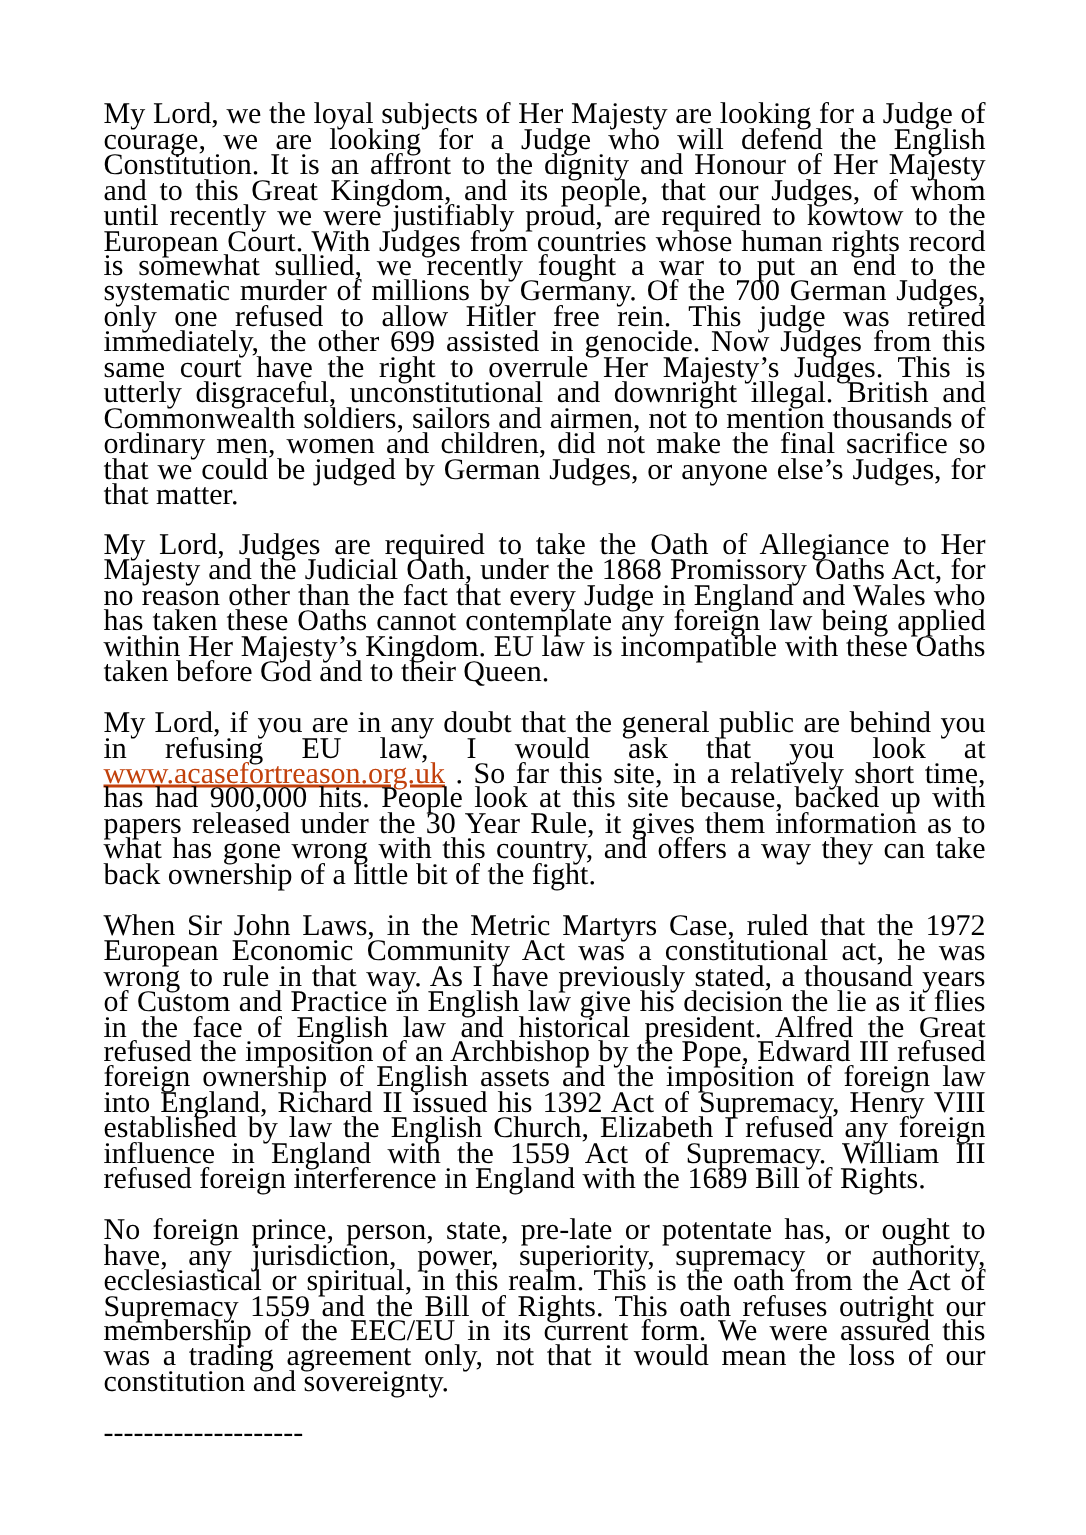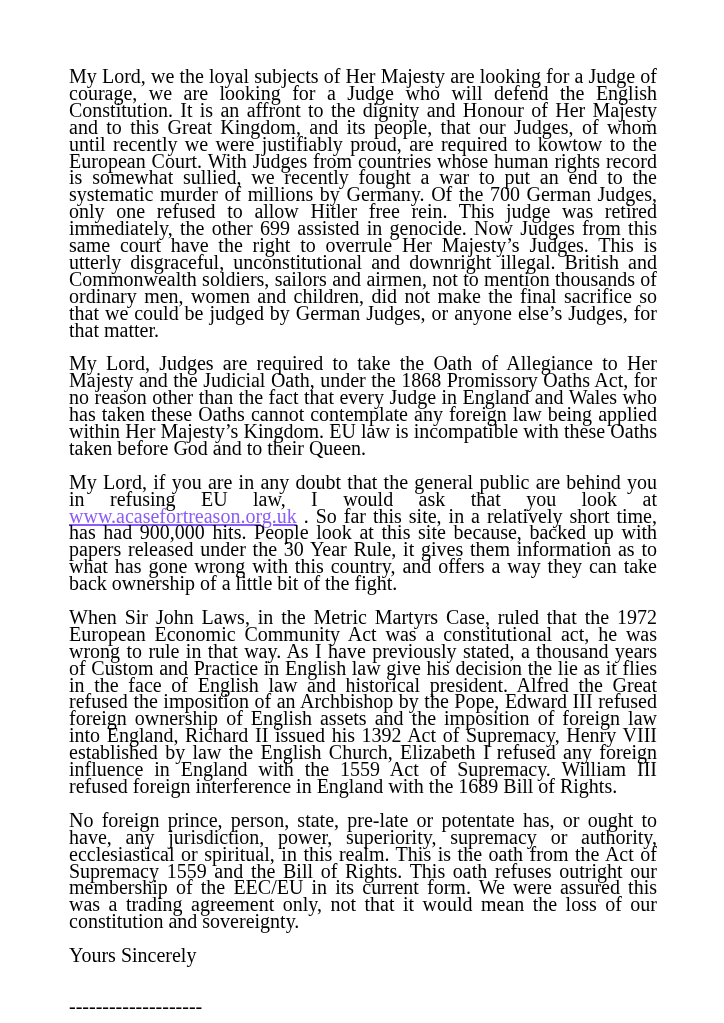--- a/index.html
+++ b/index.html
@@ -8,28 +8,27 @@
     position: absolute;
     left: 69px;
     top: 68px;
     width: 588px;
     font-family: "Liberation Serif", "DejaVu Serif", serif;
     font-size: 20px;
     line-height: 16.9px;
     color: #000000;
   }
   .para { margin: 0 0 16.9px 0; text-align: justify; }
-  .link { color: #8b5cf6; text-decoration: underline; }
+  .link { color: #c2410c; text-decoration: underline; }
   .closing { margin: 0 0 33.8px 0; text-align: left; }
   .sig { margin: 0; text-align: left; letter-spacing: 0px; }
 </style>
 </head>
 <body>
 
 <div class="page">
   <p class="para">My Lord, we the loyal subjects of Her Majesty are looking for a Judge of courage, we are looking for a Judge who will defend the English Constitution.  It is an affront to the dignity and Honour of Her Majesty and to this Great Kingdom, and its people, that our Judges, of whom until recently we were justifiably proud, are required to kowtow to the European Court.  With Judges from countries whose human rights record is somewhat sullied, we recently fought a war to put an end to the systematic murder of millions by Germany.  Of the 700 German Judges, only one refused to allow Hitler free rein.  This judge was retired immediately, the other 699 assisted in genocide.  Now Judges from this same court have the right to overrule Her Majesty’s Judges.  This is utterly disgraceful, unconstitutional and downright illegal.  British and Commonwealth soldiers, sailors and airmen, not to mention thousands of ordinary men, women and children, did not make the final sacrifice so that we could be judged by German Judges, or anyone else’s Judges, for that matter.</p>
   <p class="para">My Lord, Judges are required to take the Oath of Allegiance to Her Majesty and the Judicial Oath, under the 1868 Promissory Oaths Act, for no reason other than the fact that every Judge in England and Wales who has taken these Oaths cannot contemplate any foreign law being applied within Her Majesty’s Kingdom.  EU law is incompatible with these Oaths taken before God and to their Queen.</p>
   <p class="para"><span>My Lord, if you are in any doubt that the general public are behind you in refusing EU law, I would ask that you look at </span><a class="link">www.acasefortreason.org.uk</a><span>  . So far this site, in a relatively short time, has had 900,000 hits.  People look at this site because, backed up with papers released under the 30 Year Rule,  it gives them information as to what has gone wrong with this country, and offers a way they can take back ownership of a little bit of the fight.</span></p>
   <p class="para">When Sir John Laws, in the Metric Martyrs Case, ruled that the 1972 European Economic Community Act was a constitutional act, he was wrong to rule in that way.  As I have previously stated, a thousand years of Custom and Practice in English law give his decision the lie as it flies in the face of English law and historical president.  Alfred the Great refused the imposition of an Archbishop by the Pope, Edward III refused foreign ownership of English assets and the imposition of foreign law into England, Richard II issued his 1392 Act of Supremacy, Henry VIII established by law the English Church, Elizabeth I refused any foreign influence in England with the 1559 Act of Supremacy. William III refused foreign interference in England with the 1689 Bill of Rights.</p>
   <p class="para">No foreign prince, person, state, pre-late or potentate has, or ought to have, any jurisdiction, power, superiority, supremacy or authority, ecclesiastical or spiritual, in this realm.  This is the oath from the Act of Supremacy 1559 and the Bill of Rights.  This oath refuses outright our membership of the EEC/EU in its current form.  We were assured this was a trading agreement only, not that it would mean the loss of our constitution and sovereignty.</p>
-  <p class="closing">Yours Sincerely</p>
   <p class="sig">--------------------</p>
 </div>
 
 </body></html>

